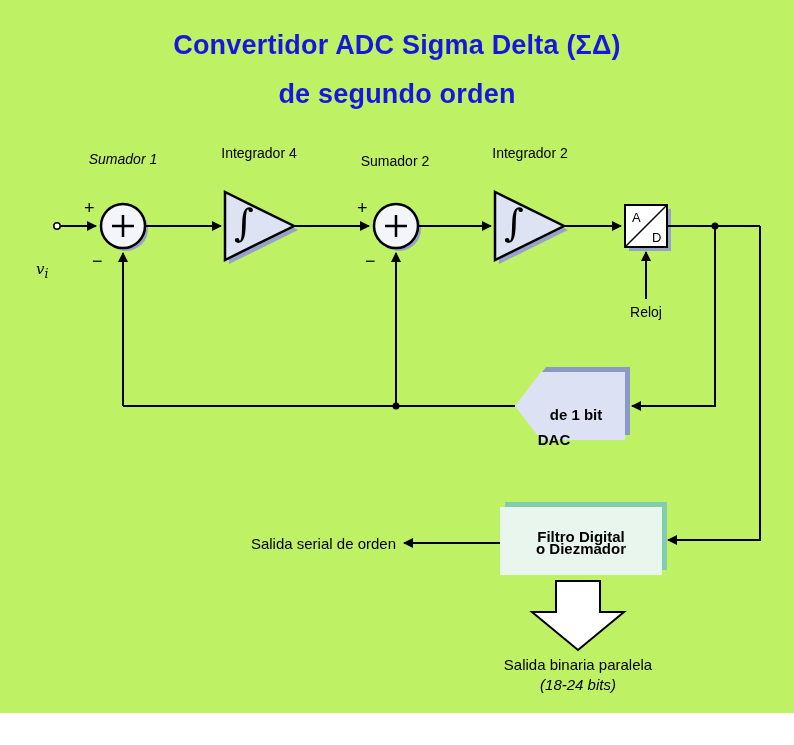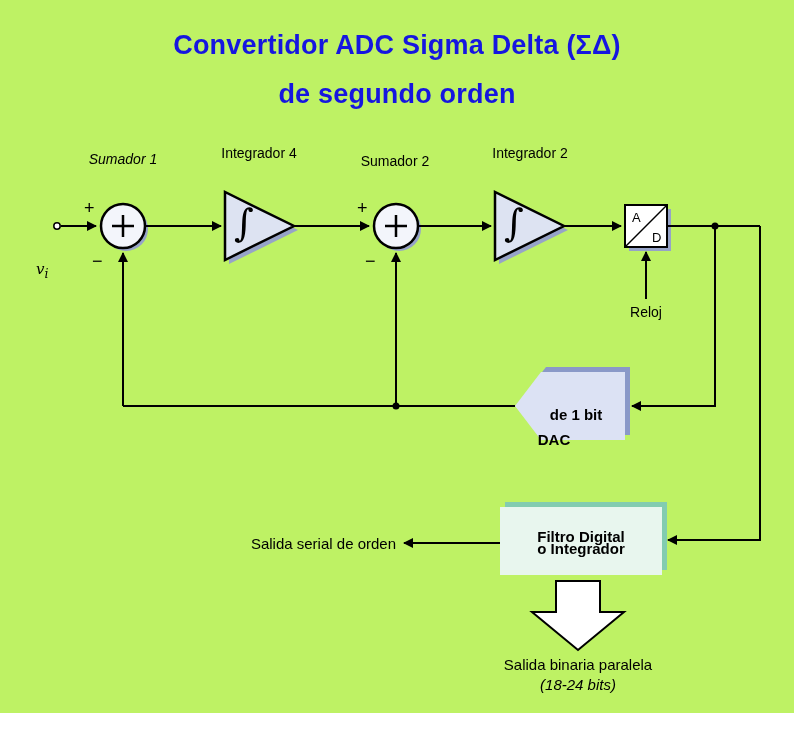--- a/index.html
+++ b/index.html
@@ -140,20 +140,20 @@
 
   <div class="adlabel" style="left:632px;top:211px;">A</div>
   <div class="adlabel" style="left:652px;top:231px;">D</div>
 
   <div class="lbl ctr" style="left:616px;top:304px;width:60px;">Reloj</div>
 
   <div class="lbl ctr blocktext" style="left:496px;top:388px;width:116px;margin-top:43px;">DAC</div>
   <div class="lbl ctr blocktext" style="left:518px;top:406px;width:116px;">de 1 bit</div>
 
   <div class="lbl ctr blocktext" style="left:500px;top:528px;width:162px;">Filtro Digital</div>
-  <div class="lbl ctr blocktext" style="left:500px;top:540px;width:162px;">o Integrador</div>
+  <div class="lbl ctr blocktext" style="left:500px;top:540px;width:162px;">o Diezmador</div>
 
   <div class="lbl rt small15" style="left:232px;top:535px;width:164px;">Salida serial de orden</div>
 
   <div class="lbl ctr small15" style="left:468px;top:656px;width:220px;">Salida binaria paralela</div>
   <div class="lbl ctr small15" style="left:468px;top:676px;width:220px;font-style:italic;">(18-24 bits)</div>
 
 </div>
 
 </body></html>

